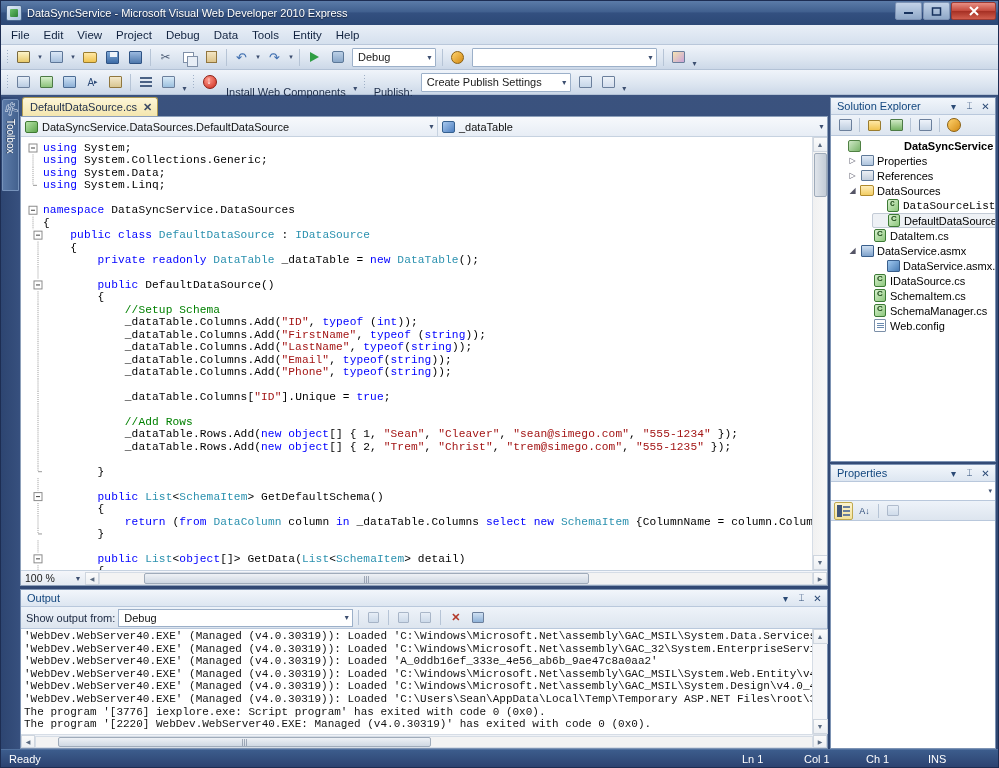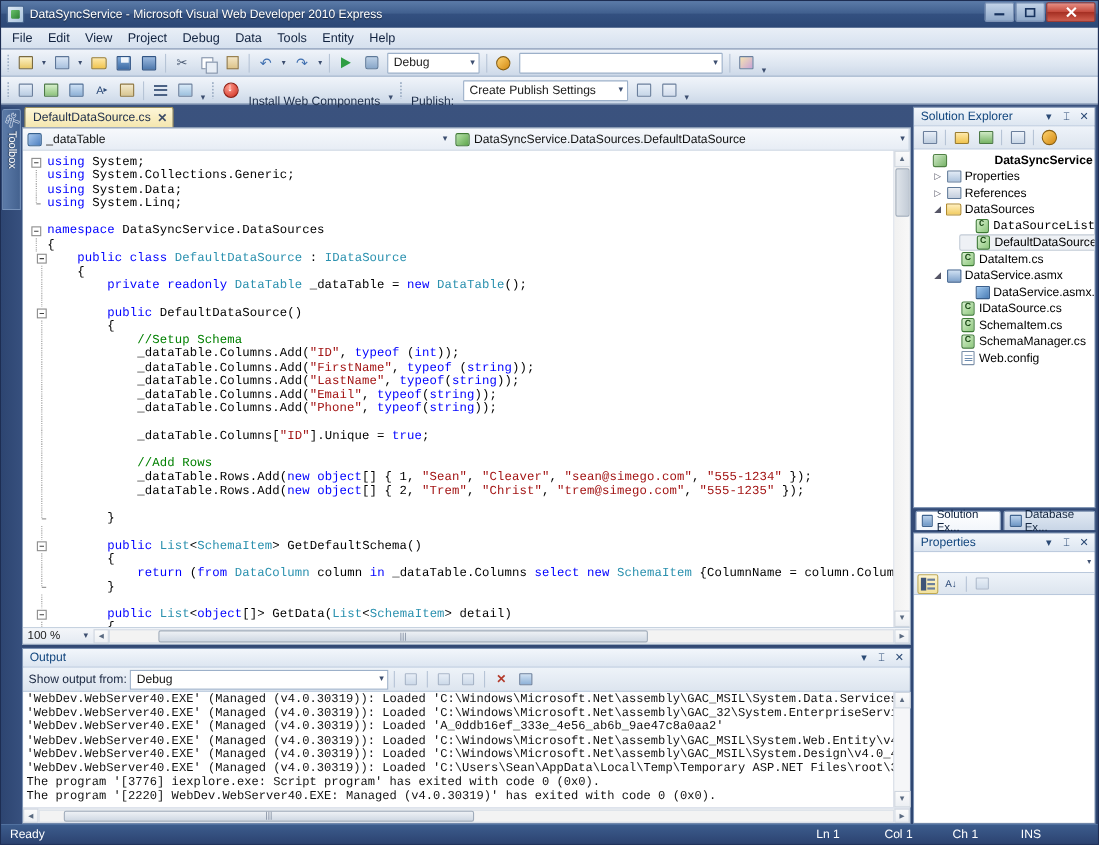--- a/index.html
+++ b/index.html
@@ -503,28 +503,28 @@
       <div class="editor-wrap">
         <div class="doctabs">
           <div class="doctab">
             <span>DefaultDataSource.cs</span>
             <span class="x">✕</span>
           </div>
         </div>
 
         <div class="editor-panel">
           <div class="navbar">
+            <div class="nav-combo left">
+              <span class="ico-class"></span>
+              <span>DataSyncService.DataSources.DefaultDataSource</span>
+              <span class="caret">▼</span>
+            </div>
             <div class="nav-combo right">
               <span class="ico-field"></span>
               <span>_dataTable</span>
-              <span class="caret">▼</span>
-            </div>
-            <div class="nav-combo left">
-              <span class="ico-class"></span>
-              <span>DataSyncService.DataSources.DefaultDataSource</span>
               <span class="caret">▼</span>
             </div>
           </div>
 
           <div class="code-area">
             <div class="gutter-fold">
               <svg id="foldsvg" width="22" height="470">
                   <g>
                     <rect x="8" y="2" width="8" height="8" fill="#ffffff" stroke="#8c8c8c"></rect>
                     <line x1="10" y1="6" x2="14" y2="6" stroke="#404040"></line>
@@ -828,30 +828,20 @@
             <div class="tnode" style="margin-left: 26px;">
               <span class="tw"></span>
               <span class="tico">
                 <span class="i-cfg"></span>
               </span>
               <span class="nodetext">Web.config</span>
             </div>
           </div>
       </div>
 
-      <div class="se-tabs">
-        <div class="se-tab active">
-          <span class="mini-ico"></span>
-          <span>Solution Ex...</span>
-        </div>
-        <div class="se-tab">
-          <span class="mini-ico"></span>
-          <span>Database Ex...</span>
-        </div>
-      </div>
 
       <div class="panel props-panel">
         <div class="panel-head">
           <div class="panel-title">Properties</div>
           <div class="panel-btns">
             <span>▾</span>
             <span>⌶</span>
             <span>✕</span>
           </div>
         </div>

